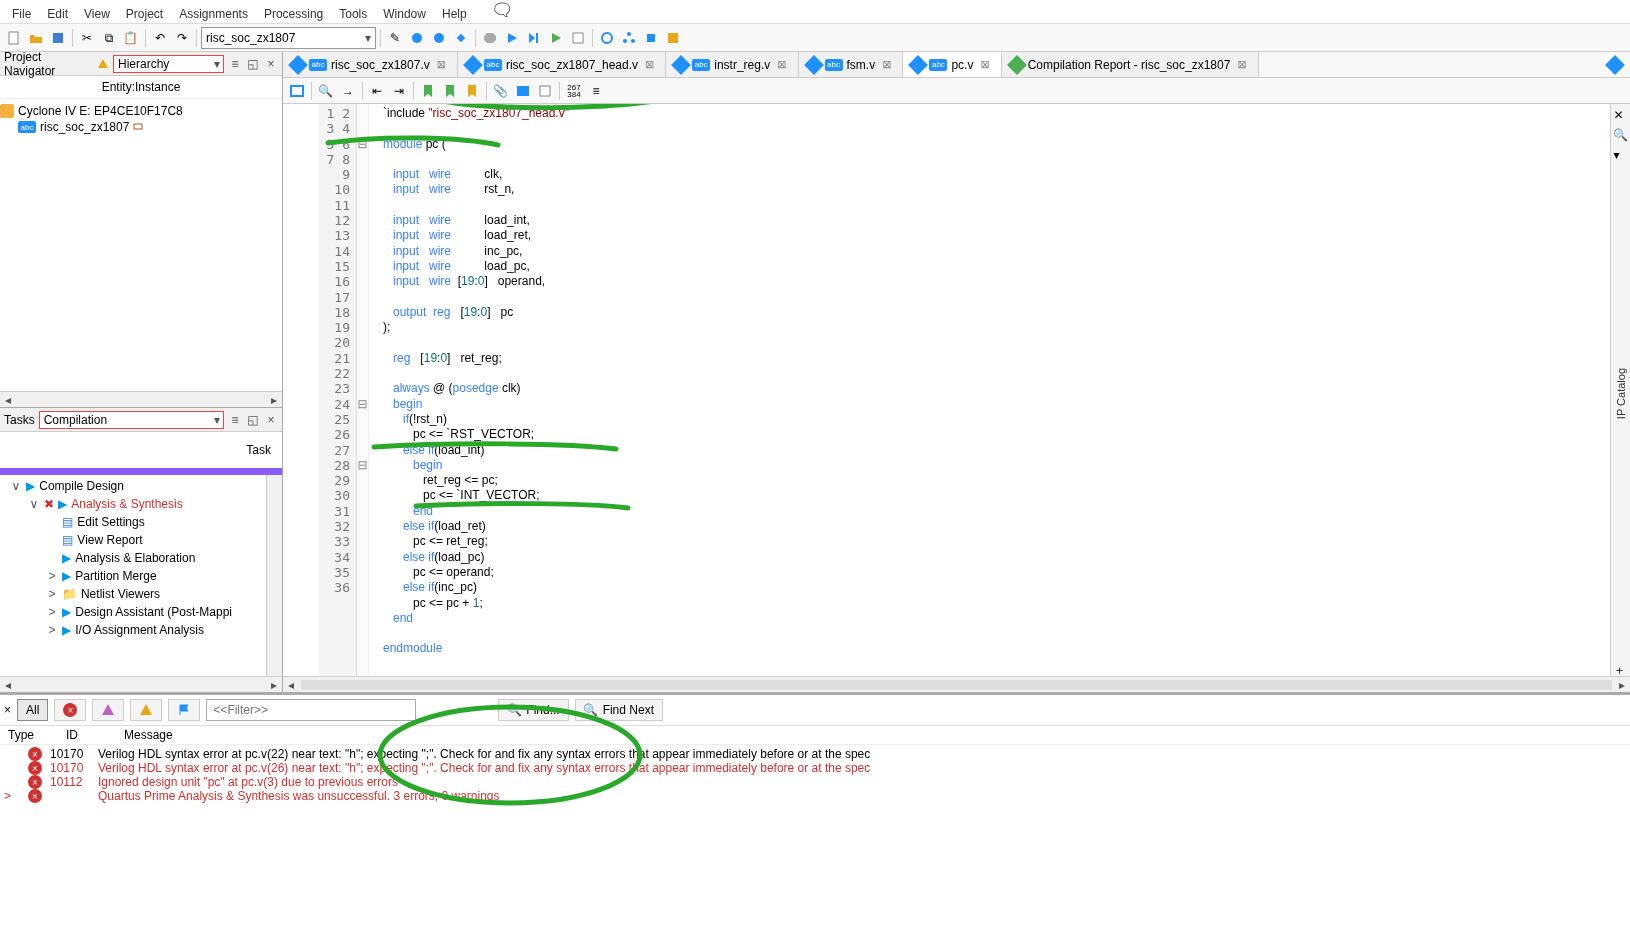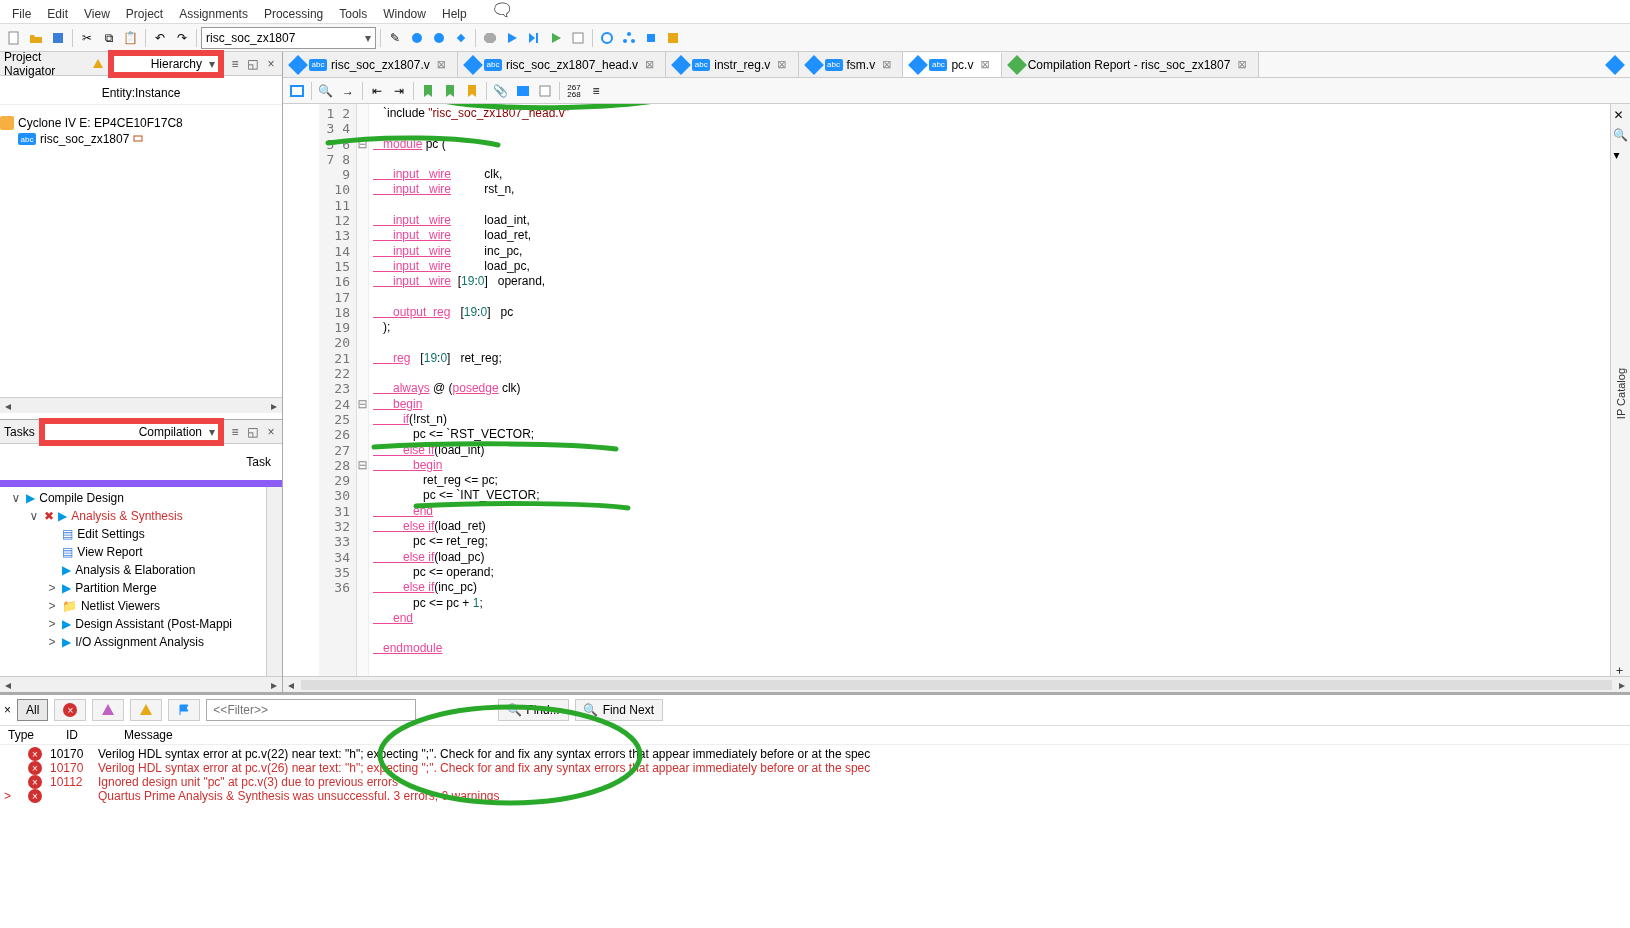--- a/index.html
+++ b/index.html
@@ -12,24 +12,24 @@
 
 
 .toolbar { display: flex; align-items: center; height: 28px; padding: 2px 4px; gap: 2px; border-bottom: 1px solid #ccc; background: #f8f8f8; }
 .tbtn { width: 20px; height: 20px; display: flex; align-items: center; justify-content: center; border: 1px solid transparent; background: transparent; }
 .sep { width: 1px; height: 18px; background: #ccc; margin: 0 2px; }
 .device-combo { width: 175px; height: 22px; border: 1px solid #999; background: #fff; padding: 0 18px 0 4px; position: relative; display: flex; align-items: center; }
 .device-combo::after { content: "▾"; position: absolute; right: 4px; color: #555; }
 
 
 .main { display: flex; height: 640px; }
-.left-panels { width: 283px; display: flex; flex-direction: column; border-right: 1px solid #aaa; gap: 6px; }
+.left-panels { width: 283px; display: flex; flex-direction: column; border-right: 1px solid #aaa; }
 .panel-hdr { display: flex; align-items: center; height: 24px; padding: 0 4px; background: #f0f0f0; border-bottom: 1px solid #ccc; gap: 4px; }
 .panel-hdr .title { flex: 1; }
-.panel-hdr .combo { flex: 1; border: 6px solid #ef4444; padding: 1px 16px 1px 4px; background: #fff; position: relative; text-align: right; }
+.panel-hdr .combo { flex: 1; border: 1px solid #ef4444; padding: 1px 16px 1px 4px; background: #fff; position: relative; }
 .panel-hdr .combo::after { content: "▾"; position: absolute; right: 3px; color: #555; }
 .panel-hdr .mini { width: 14px; height: 14px; display: flex; align-items: center; justify-content: center; color: #555; cursor: default; }
 .entity-caption { text-align: center; padding: 4px; border-bottom: 1px solid #eee; }
 .tree { padding: 4px 0; flex: 1; overflow: auto; }
 .tree-item { display: flex; align-items: center; gap: 4px; padding: 1px 0; }
 .tree-item.indent { padding-left: 18px; }
 .dev-ico { width: 14px; height: 14px; background: #f5b041; border-radius: 2px; }
 .abc-ico { width: 18px; height: 12px; background: #1e90ff; color: #fff; font-size: 8px; display: flex; align-items: center; justify-content: center; border-radius: 2px; }
 .hscroll { height: 16px; background: #f0f0f0; border-top: 1px solid #ccc; display: flex; align-items: center; }
 .hscroll .arr { width: 16px; text-align: center; color: #555; }
@@ -54,21 +54,21 @@
 .tab.active { background: #fff; border-bottom: 1px solid #fff; margin-bottom: -1px; }
 .tab .close { color: #888; font-size: 11px; padding: 1px 3px; }
 .diamond { width: 14px; height: 14px; transform: rotate(45deg); background: #1e90ff; }
 .diamond.green { background: #4caf50; }
 .etoolbar { display: flex; align-items: center; height: 26px; padding: 2px 4px; gap: 2px; background: #f8f8f8; border-bottom: 1px solid #ccc; }
 .editor-body { flex: 1; display: flex; overflow: hidden; position: relative; }
 .gutter { width: 38px; background: #f4f4f4; color: #777; text-align: right; padding: 2px 6px 2px 2px; font-family: Consolas, monospace; font-size: 13px; line-height: 15.3px; border-right: 1px solid #ddd; user-select: none; margin-left: 36px; }
 .fold-col { width: 12px; background: #fafafa; border-right: 1px solid #eee; font-family: Consolas, monospace; font-size: 10px; line-height: 15.3px; color: #888; padding-top: 2px; }
 .fold-col div { text-align: center; height: 15.3px; }
 .code { flex: 1; font-family: Consolas, monospace; font-size: 13px; line-height: 15.3px; padding: 2px 4px; white-space: pre; overflow: auto; }
-.kw { color: #ec4899; text-decoration: underline; }
+.kw { color: #3b82f6; }
 .str { color: #8b0000; }
 .num { color: #0f766e; }
 .id { color: #000; }
 .op { color: #000; }
 
 
 .ink { position: absolute; pointer-events: none; }
 .ink svg { overflow: visible; }
 .ink path, .ink ellipse { stroke: #2aa82a; stroke-width: 5; fill: none; stroke-linecap: round; }
 
@@ -386,21 +386,21 @@
             <rect x="1" y="1" width="12" height="10" fill="#1e90ff"></rect>
           </svg>
         </div>
       <div class="tbtn">
           <svg width="14" height="14">
             <rect x="2" y="2" width="10" height="10" fill="#fff" stroke="#888"></rect>
           </svg>
         </div>
       <div class="sep"></div>
       <div class="tbtn" style="font-size:8px;line-height:7px;text-align:center">267
-268</div>
+384</div>
       <div class="tbtn">≡</div>
     </div>
     <div class="editor-body">
       <div class="gutter" id="gutter">1
 2
 3
 4
 5
 6
 7

